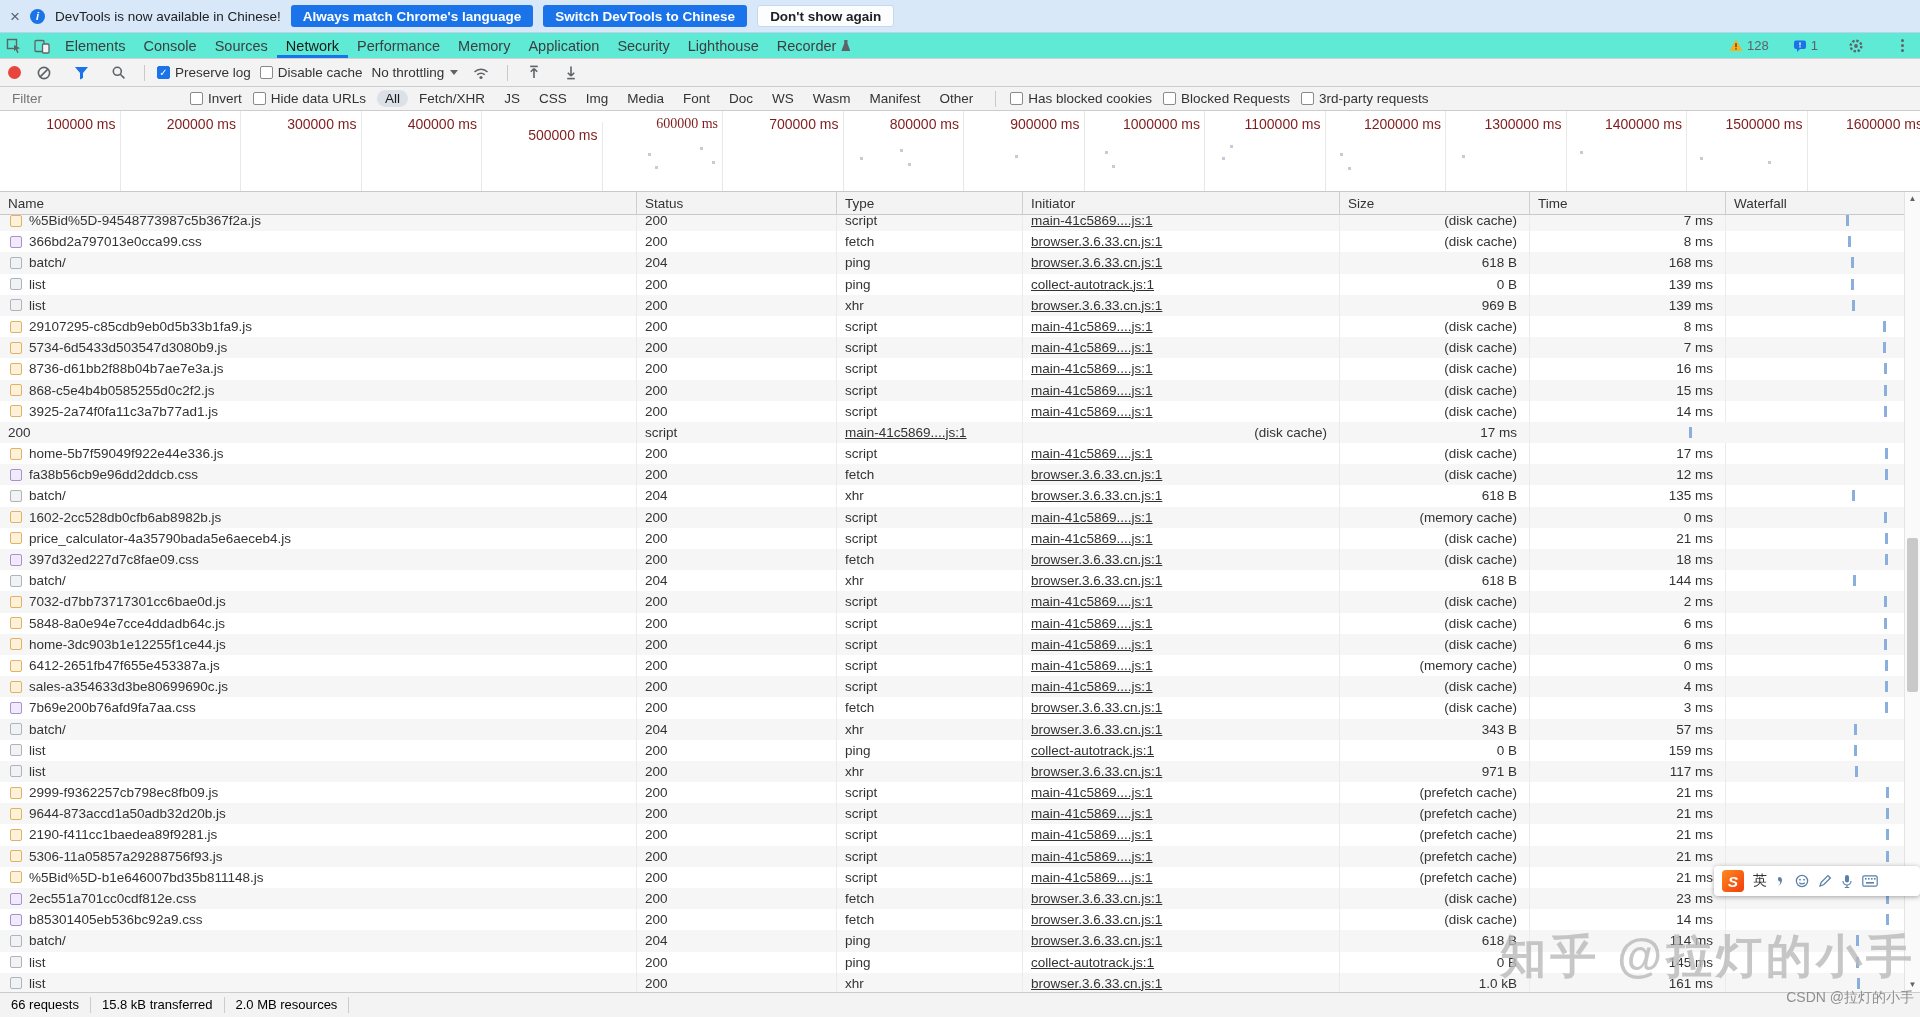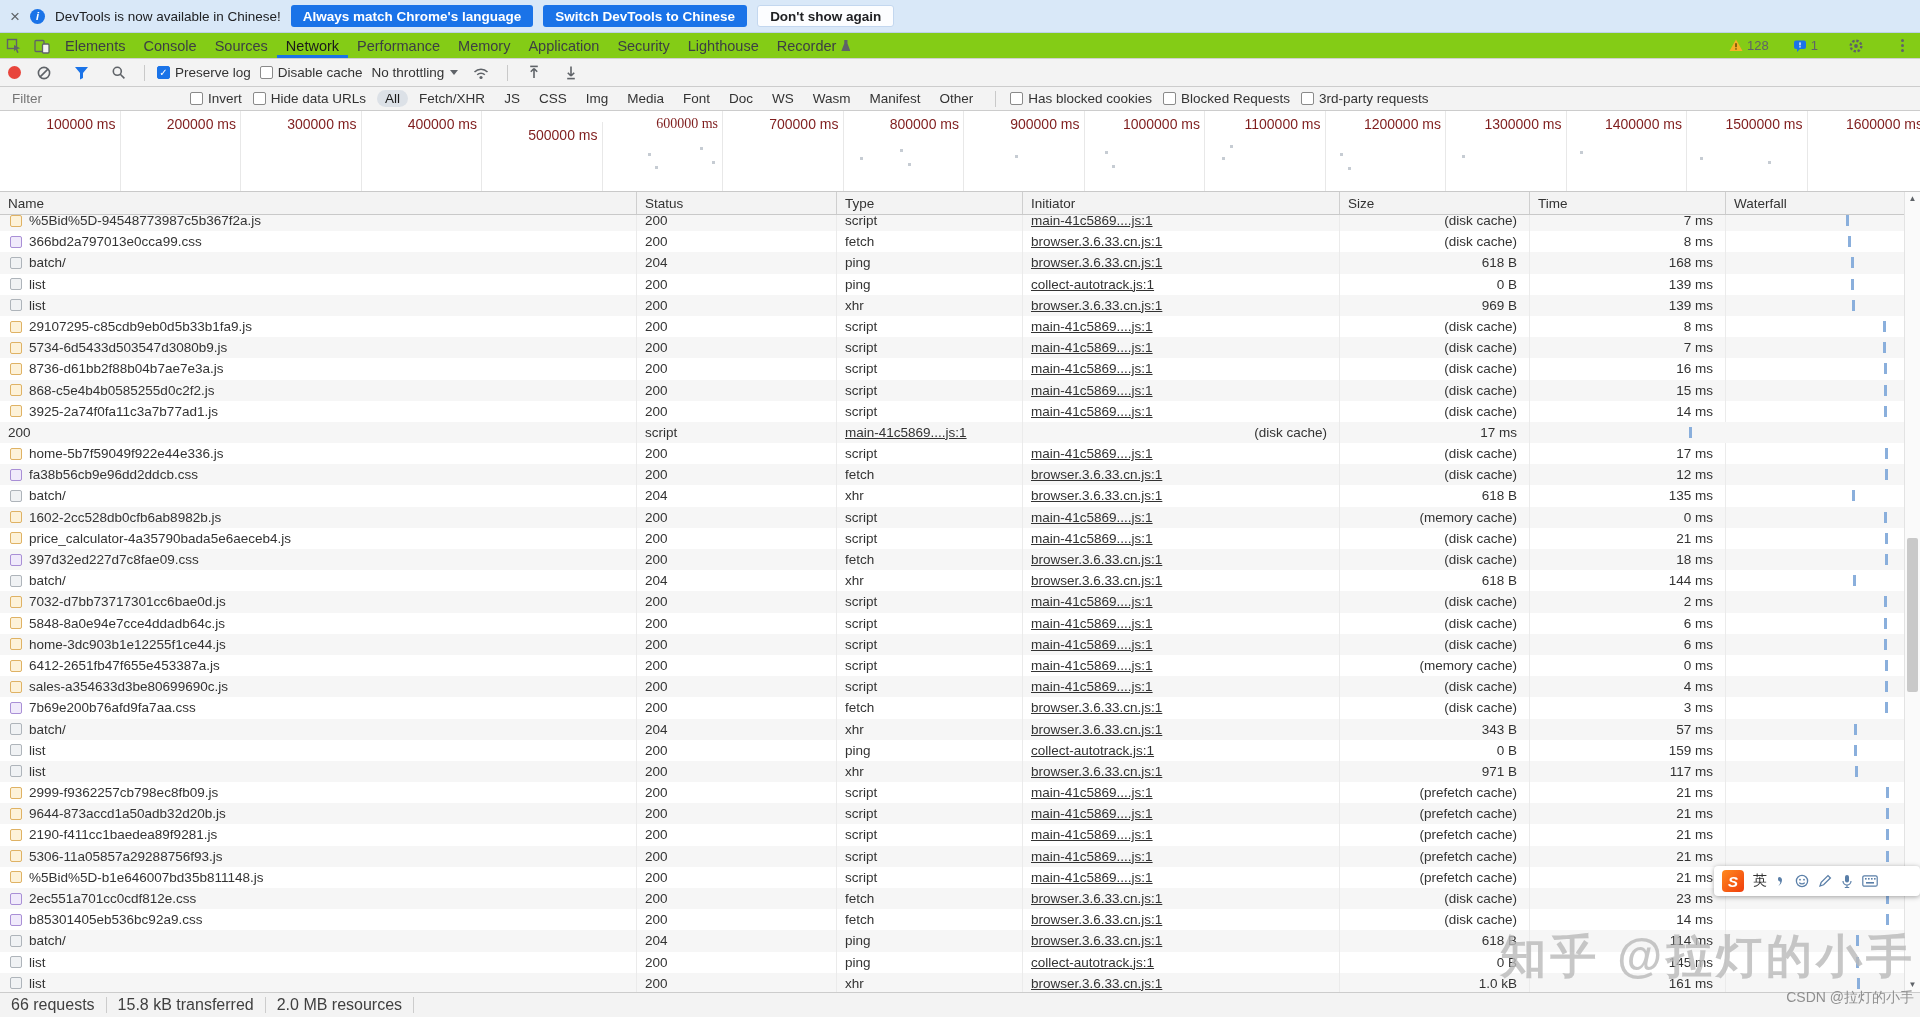--- a/index.html
+++ b/index.html
@@ -11,21 +11,21 @@
            display:flex;align-items:center;gap:10px;padding:0 10px;}
   .close-x{color:#5f6368;font-size:17px;line-height:1;cursor:default;}
   .info-i{width:15px;height:15px;border-radius:50%;background:#1a73e8;color:#fff;font-size:11px;
           font-weight:bold;font-style:italic;display:flex;align-items:center;justify-content:center;flex:none;}
   .infobar-text{font-size:13.5px;color:#202124;}
   .btn-blue{background:#1a73e8;color:#fff;border:none;border-radius:3px;height:22px;padding:0 12px;
             font-size:13.5px;font-weight:bold;font-family:inherit;}
   .btn-plain{background:rgba(255,255,255,.9);color:#202124;border:1px solid #c3d7ef;border-radius:3px;
              height:22px;padding:0 12px;font-size:13.5px;font-weight:bold;font-family:inherit;}
   
-  .tabbar{flex:none;height:25px;background:#84cc16;border-bottom:1px solid #d0d0d0;
+  .tabbar{flex:none;height:25px;background:#5eead4;border-bottom:1px solid #d0d0d0;
           display:flex;align-items:stretch;}
   .icon-btn{width:28px;display:flex;align-items:center;justify-content:center;flex:none;}
   .tabs{display:flex;align-items:stretch;}
   .tab{padding:0 9px;display:flex;align-items:center;color:#3c4043;font-size:14.5px;white-space:nowrap;}
   .tab.active{color:#1a1a1a;box-shadow:inset 0 -3px 0 #1a73e8;}
   .flask{width:9px;height:11px;margin-left:5px;background:#5f6368;
          clip-path:polygon(32% 0,68% 0,68% 32%,100% 100%,0 100%,32% 32%);}
   .tab-right{margin-left:auto;display:flex;align-items:center;gap:24px;padding-right:10px;}
   .badge{display:flex;align-items:center;gap:4px;color:#5f6368;font-size:13px;}
   .dots{display:inline-flex;flex-direction:column;gap:2px;align-items:center;justify-content:center;width:16px;}
@@ -81,21 +81,21 @@
   .c-wf{position:relative;border-right:none;}
   .wfbar{position:absolute;top:5px;width:3px;height:11px;background:#8aafdc;}
   
   .scrollbar{position:absolute;top:0;right:0;bottom:0;width:15px;background:#fafafa;
              border-left:1px solid #e3e3e3;z-index:10;display:flex;flex-direction:column;align-items:center;}
   .sb-arrow{font-size:8px;color:#5f6368;line-height:14px;height:14px;flex:none;}
   .sb-track{flex:1;width:100%;position:relative;}
   .sb-thumb{position:absolute;left:2px;right:2px;top:43%;height:20%;background:#c9c9c9;border-radius:2px;}
   
   .statusbar{flex:none;height:24px;background:#f3f3f3;border-top:1px solid #ccc;
-             display:flex;align-items:center;font-size:16px;color:#404040;}
+             display:flex;align-items:center;font-size:13px;color:#000000;}
   .sb-item{padding:0 11px;border-right:1px solid #ccc;height:16px;line-height:16px;white-space:nowrap;}
   
   .ime{position:absolute;right:0;top:866px;width:206px;height:30px;background:#fff;border-radius:4px;
        box-shadow:0 1px 5px rgba(0,0,0,.35);display:flex;align-items:center;gap:9px;padding:0 8px;
        z-index:45;box-sizing:border-box;}
   .ime-logo{width:22px;height:22px;border-radius:4px;background:linear-gradient(135deg,#ff8a1e,#f03d0c);
             color:#fff;font-weight:bold;font-style:italic;font-size:15px;display:flex;align-items:center;
             justify-content:center;flex:none;}
   .ime-lang{font-size:14px;color:#333;}
   .wm-zhihu{position:absolute;right:4px;top:926px;font-size:46px;font-weight:bold;letter-spacing:4px;

